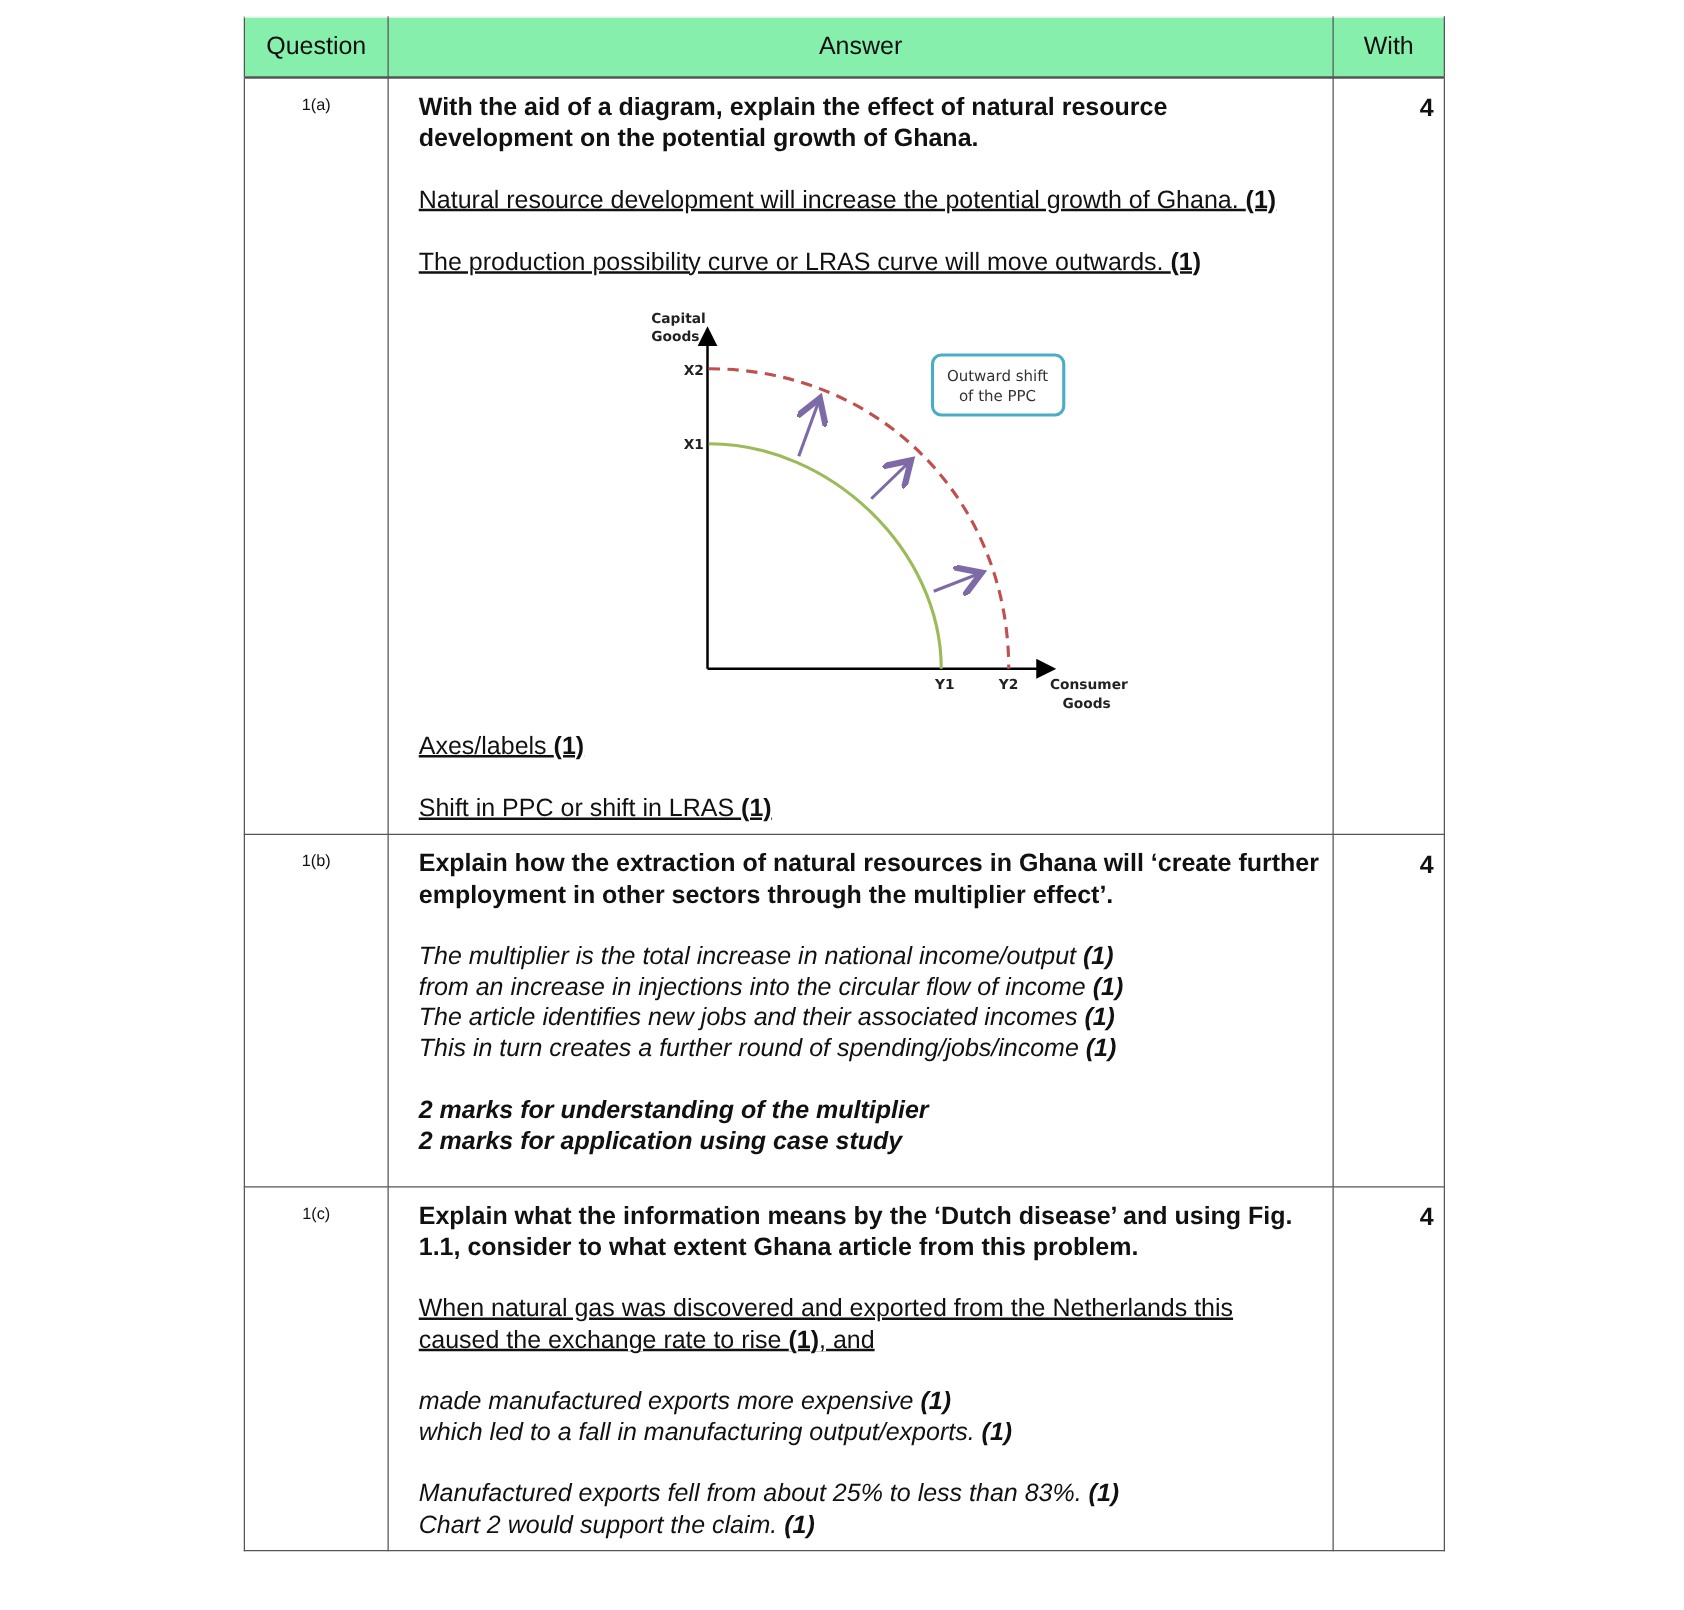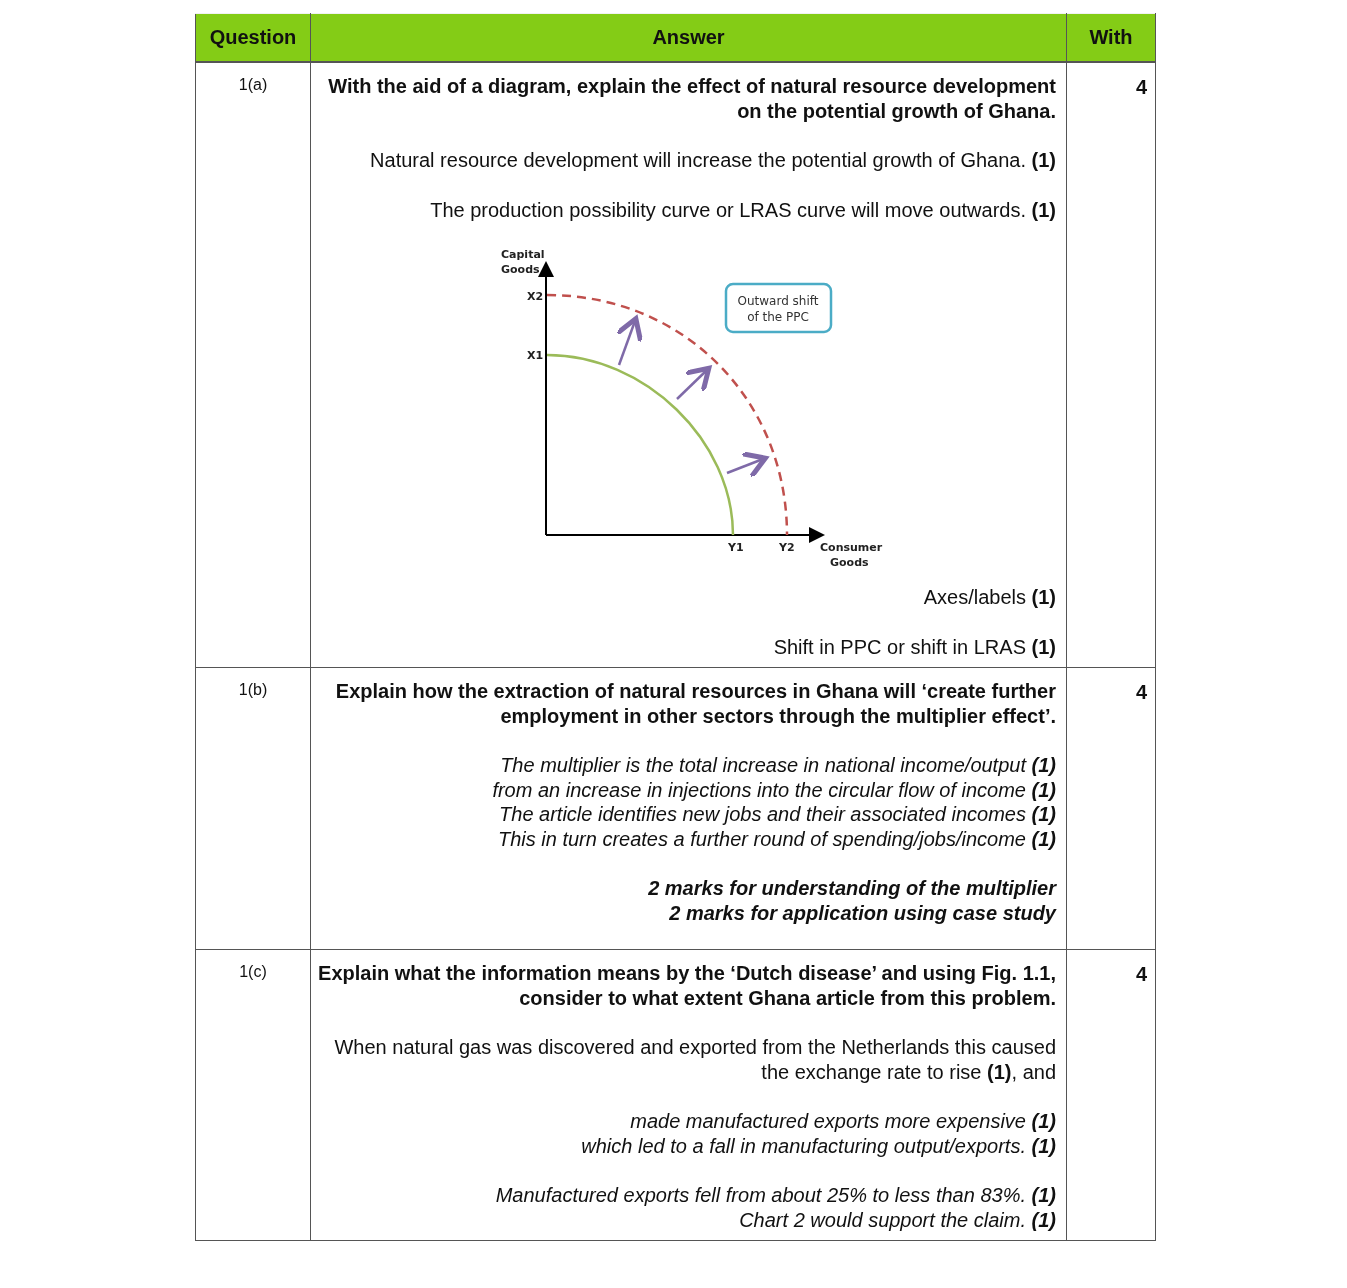--- a/index.html
+++ b/index.html
@@ -1,26 +1,26 @@
 <!DOCTYPE html>
 <html><head>
 <meta charset="utf-8">
 <style>
   html, body { margin: 0; padding: 0; background: #ffffff; }
   body { width: 1347px; height: 1288px; position: relative; font-family: "Liberation Sans", sans-serif; color: #111; }
   table.ms { position: absolute; left: 195px; top: 13px; width: 960px; border-collapse: collapse; table-layout: fixed; }
   table.ms th, table.ms td { border: 1px solid #555; vertical-align: top; }
-  table.ms th { background: #84cc16; font-weight: bold; font-size: 20px; height: 47px; padding: 0; vertical-align: middle; border-top-color: #f2f2f2; }
+  table.ms th { background: #86efac; font-weight: normal; font-size: 20px; height: 47px; padding: 0; vertical-align: middle; border-top-color: #f2f2f2; }
   table.ms thead tr { border-bottom: 2px solid #555; }
   col.c1 { width: 115px; } col.c2 { width: 756px; } col.c3 { width: 89px; }
-  .qnum { text-align: center; font-size: 16px; padding-top: 13px; }
+  .qnum { text-align: center; font-size: 13px; padding-top: 13px; }
   .marks { text-align: right; font-size: 20px; font-weight: bold; padding: 13px 8px 0 0; }
-  .ans { padding: 11px 10px 8px 4px; font-size: 20px; line-height: 24.5px; text-align: right; }
+  .ans { padding: 11px 10px 8px 24px; font-size: 20px; line-height: 24.5px; }
   .q { font-weight: bold; margin: 0 0 25px 0; }
-  .p { margin: 0 0 25px 0; }
+  .p { margin: 0 0 25px 0; text-decoration: underline; }
   .p:last-child { margin-bottom: 0; }
   .blk { margin: 0 0 25px 0; }
   .blk div { margin: 0; font-style: italic; }
   b { font-weight: bold; }
   .diagram { position: relative; height: 330px; margin: 0 0 8px 0; }
   .diagram svg { position: absolute; left: 170px; top: -6px; }
   .dlab { font-family: "DejaVu Sans", sans-serif; font-size: 11px; font-weight: bold; fill: #222; }
   .callout { font-family: "DejaVu Sans", sans-serif; font-size: 12px; fill: #333; }
 </style>
 </head>

